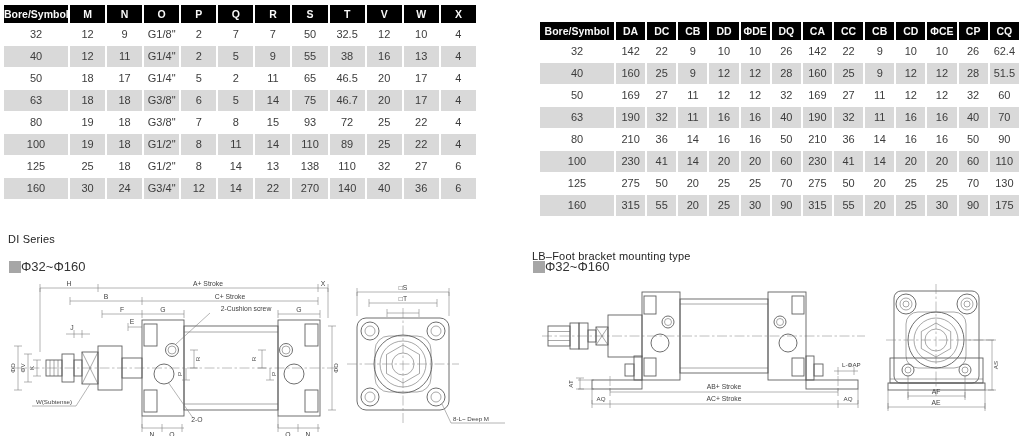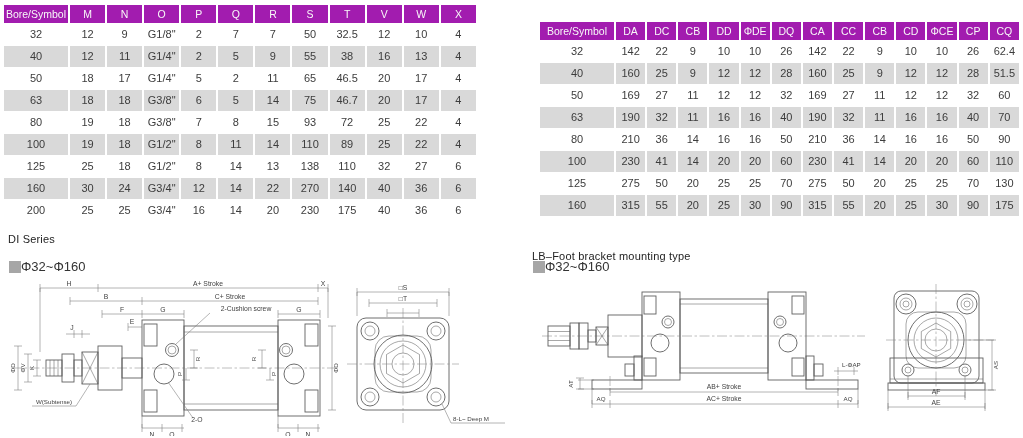--- a/index.html
+++ b/index.html
@@ -6,21 +6,21 @@
   body{
     width:1023px;height:438px;position:relative;background:#ffffff;
     font-family:"Liberation Sans",sans-serif;overflow:hidden;color:#3c3c3c;
   }
   .spec-table{position:absolute;}
   .spec-table table{
     width:100%;table-layout:fixed;border-collapse:separate;border-spacing:2px 1px;
     font-size:11px;color:#3c3c3c;
   }
   .spec-table th{
-    background:#a21caf;color:#f8f8f8;font-weight:normal;font-size:10.5px;
+    background:#000000;color:#f8f8f8;font-weight:bold;font-size:10.5px;
     padding:3px 0;text-align:center;white-space:nowrap;overflow:hidden;
   }
   .spec-table td{text-align:center;padding:4px 0;line-height:13px;background:#ffffff;white-space:nowrap;}
   .spec-table tr.striped td{background:#d9d9d9;}
   #table1 th:first-child{width:64px;}
   #table2 th:first-child{width:74px;}
 
   .section-title{position:absolute;font-size:11px;color:#232323;letter-spacing:0.2px;}
   .range-row{position:absolute;display:flex;align-items:center;font-size:13px;color:#333;}
   .bullet{width:12px;height:12px;background:#a6a6a6;display:inline-block;}
@@ -161,34 +161,20 @@
         <tr class="striped">
           <td>160</td>
           <td>30</td>
           <td>24</td>
           <td>G3/4"</td>
           <td>12</td>
           <td>14</td>
           <td>22</td>
           <td>270</td>
           <td>140</td>
-          <td>40</td>
-          <td>36</td>
-          <td>6</td>
-        </tr>
-        <tr>
-          <td>200</td>
-          <td>25</td>
-          <td>25</td>
-          <td>G3/4"</td>
-          <td>16</td>
-          <td>14</td>
-          <td>20</td>
-          <td>230</td>
-          <td>175</td>
           <td>40</td>
           <td>36</td>
           <td>6</td>
         </tr>
       </tbody>
     </table>
 </div>
 
 <div class="spec-table" id="table2" style="left:538px;top:21px;width:483px;">
   <table>

